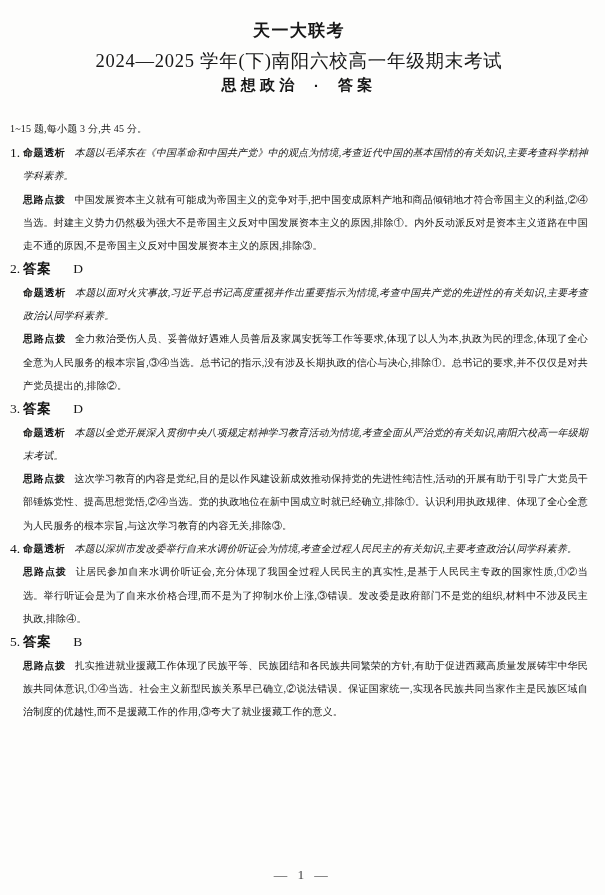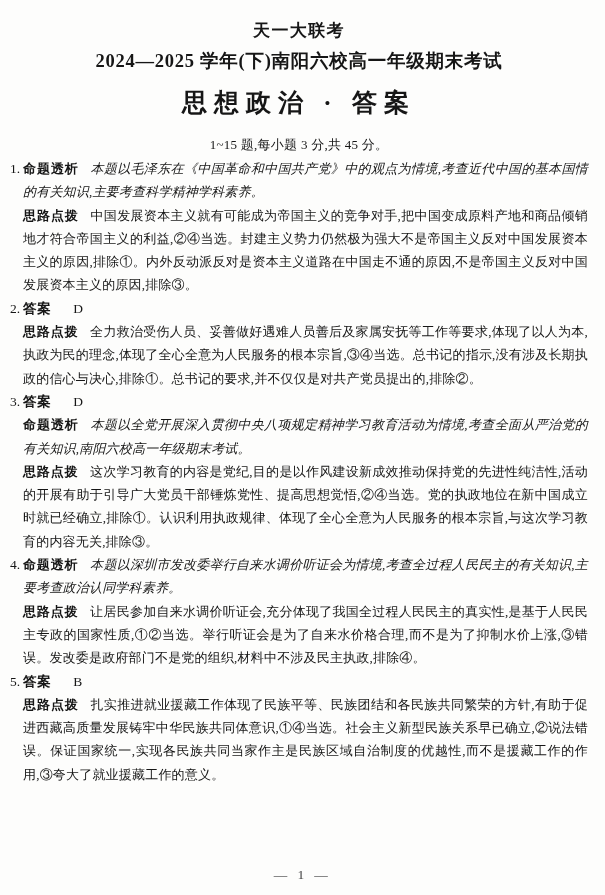--- a/index.html
+++ b/index.html
@@ -24,41 +24,40 @@
     text-align: center;
   }
   .hdr-org {
     font-family: "Liberation Sans", "DejaVu Sans", sans-serif;
     font-weight: 700;
     font-size: 17px;
     line-height: 22px;
     letter-spacing: 0.08em;
   }
   .hdr-exam {
-    font-weight: 700;
+    font-weight: 400;
     font-size: 18.5px;
     line-height: 24px;
     margin-top: 7px;
     letter-spacing: 0.04em;
   }
   .hdr-subject {
-    font-family: Liberation Serif, serif;
+    font-family: Liberation Mono, monospace;
     font-weight: 700;
-    font-size: 25px;
+    font-size: 15px;
     line-height: 26px;
-    margin-top: 17px;
+    margin-top: 1px;
     letter-spacing: 0.28em;
   }
   
   .intro {
     margin: 17px 0 0 0;
-    font-size: 13px;
+    font-size: 10px;
     line-height: 23px;
     letter-spacing: 0.02em;
-    text-align: center;
   }
   .questions {
     margin-top: 1px;
   }
   .question {
     position: relative;
     padding-left: 13px;
   }
   .qnum {
     position: absolute;
@@ -75,21 +74,21 @@
     font-family: "Liberation Sans", "DejaVu Sans", sans-serif;
     font-weight: 700;
     letter-spacing: 0.06em;
   }
   .answer-letter {
     margin-left: 1.6em;
     font-size: 13.5px;
   }
   .para {
     margin: 0;
-    font-size: 13px;
+    font-size: 10px;
     line-height: 23.3px;
     text-align: justify;
     text-justify: inter-ideograph;
     letter-spacing: 0.015em;
   }
   .para .label {
     margin-right: 0.9em;
   }
   .para.kaiti .body-text {
     font-style: italic;
@@ -129,20 +128,23 @@
       <p class="para">
         <span class="label">思路点拨</span><span class="body-text">中国发展资本主义就有可能成为帝国主义的竞争对手,把中国变成原料产地和商品倾销地才符合帝国主义的利益,②④当选。封建主义势力仍然极为强大不是帝国主义反对中国发展资本主义的原因,排除①。内外反动派反对是资本主义道路在中国走不通的原因,不是帝国主义反对中国发展资本主义的原因,排除③。</span>
       </p>
     </div>
 
     <div class="question">
       <span class="qnum">2.</span>
       <div class="answer-line">
         <span class="label">答案</span><span class="answer-letter">D</span>
       </div>
+      <p class="para kaiti">
+        <span class="label">命题透析</span><span class="body-text">本题以面对火灾事故,习近平总书记高度重视并作出重要指示为情境,考查中国共产党的先进性的有关知识,主要考查政治认同学科素养。</span>
+      </p>
       <p class="para">
         <span class="label">思路点拨</span><span class="body-text">全力救治受伤人员、妥善做好遇难人员善后及家属安抚等工作等要求,体现了以人为本,执政为民的理念,体现了全心全意为人民服务的根本宗旨,③④当选。总书记的指示,没有涉及长期执政的信心与决心,排除①。总书记的要求,并不仅仅是对共产党员提出的,排除②。</span>
       </p>
     </div>
 
     <div class="question">
       <span class="qnum">3.</span>
       <div class="answer-line">
         <span class="label">答案</span><span class="answer-letter">D</span>
       </div>

